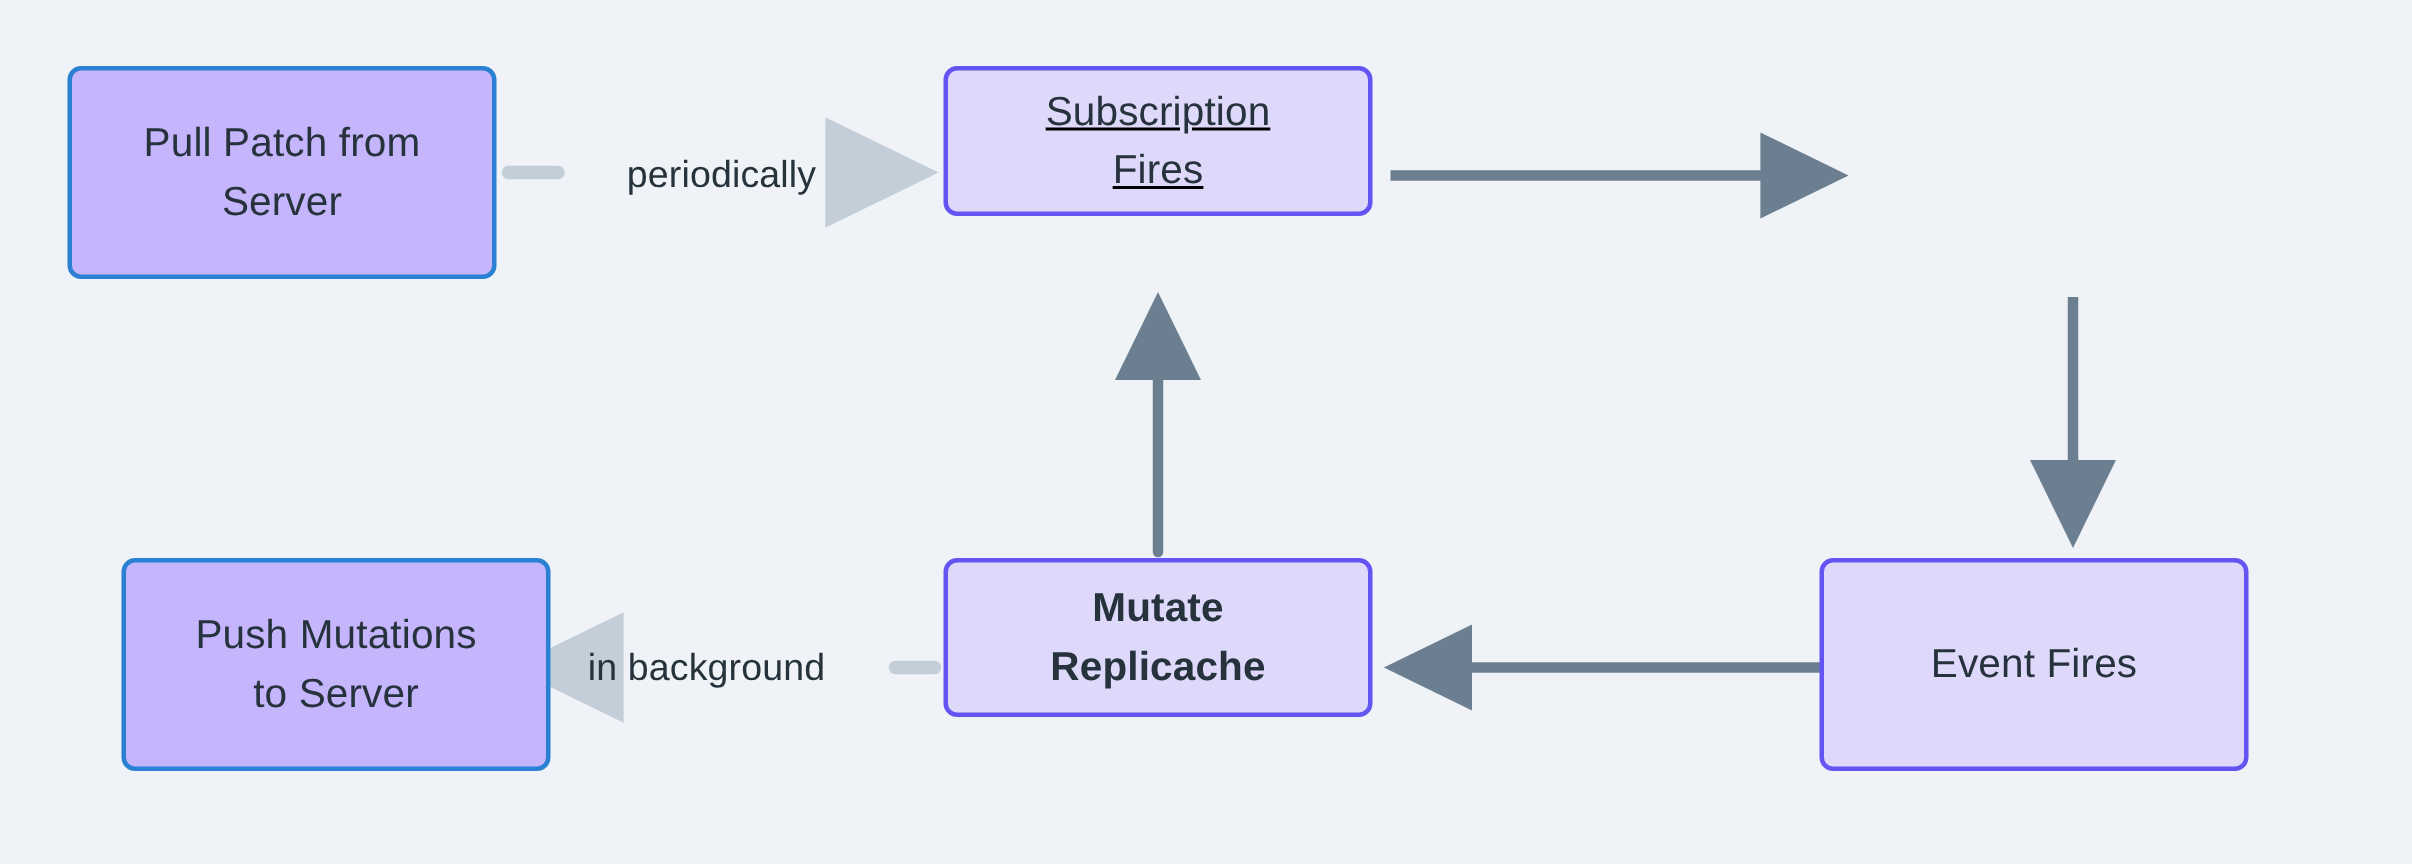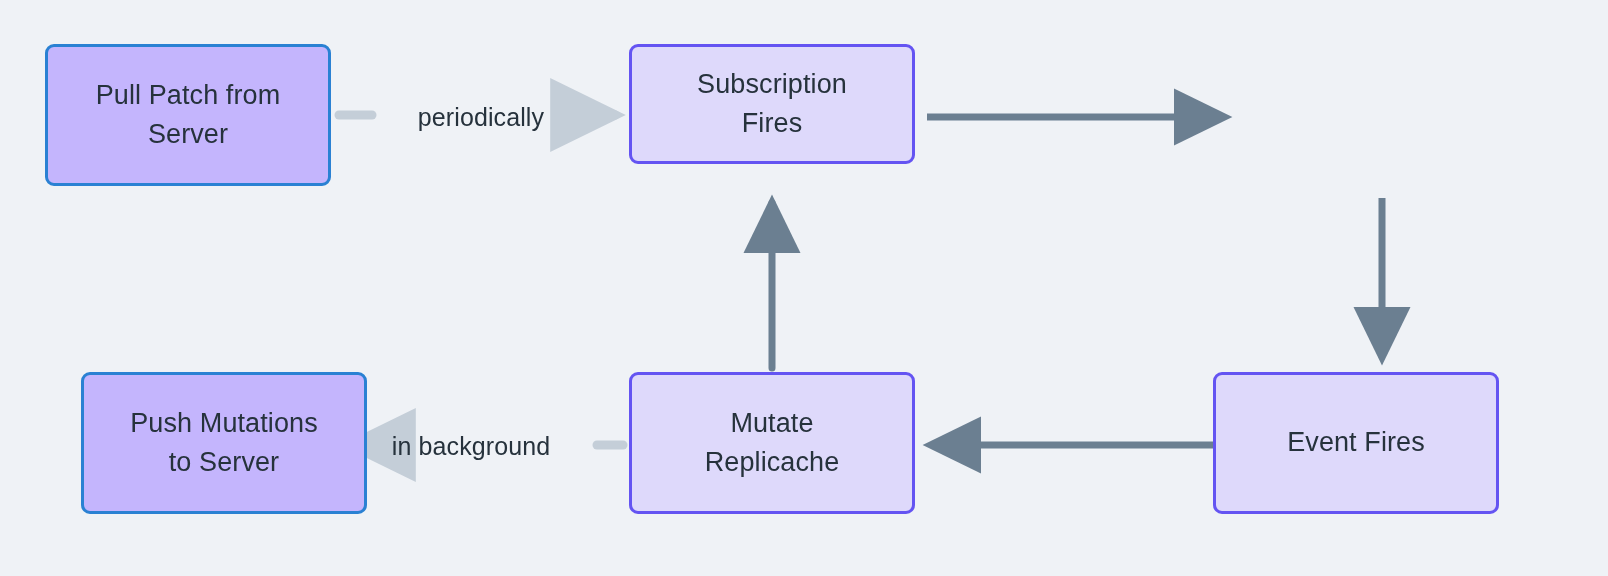--- a/index.html
+++ b/index.html
@@ -91,32 +91,32 @@
 
     <line x1="623" y1="445" x2="597" y2="445" stroke="#c4ced8" stroke-width="9" stroke-linecap="round"></line>
     <line x1="376" y1="445" x2="351" y2="445" stroke="#c4ced8" stroke-width="9" stroke-linecap="round" marker-end="url(#arrow-dashed)"></line>
   </svg>
 
   <div class="node blue" style="left:45px; top:44px; width:286px; height:142px;">
     <span class="label">Pull Patch from
 Server</span>
   </div>
 
-  <div class="node purple" style="left:629px; top:44px; width:286px; height:120px;">
+  <div class="node purple" style="left:629px; top:44px; width:286px; height:100px;text-decoration:underline;">
     <span class="label">Subscription
 Fires</span>
   </div>
 
 
   <div class="node blue" style="left:45px; top:372px; width:286px; height:142px;margin-left:36px;">
     <span class="label">Push Mutations
 to Server</span>
   </div>
 
-  <div class="node purple" style="left:629px; top:372px; width:286px; height:142px;">
+  <div class="node purple" style="left:629px; top:372px; width:286px; height:106px;font-weight:bold;">
     <span class="label">Mutate
 Replicache</span>
   </div>
 
   <div class="node purple" style="left:1213px; top:372px; width:286px; height:142px;">
     <span class="label">Event Fires</span>
   </div>
 
   <div class="edge-label" style="left:481px; top:117px;">periodically</div>
 

